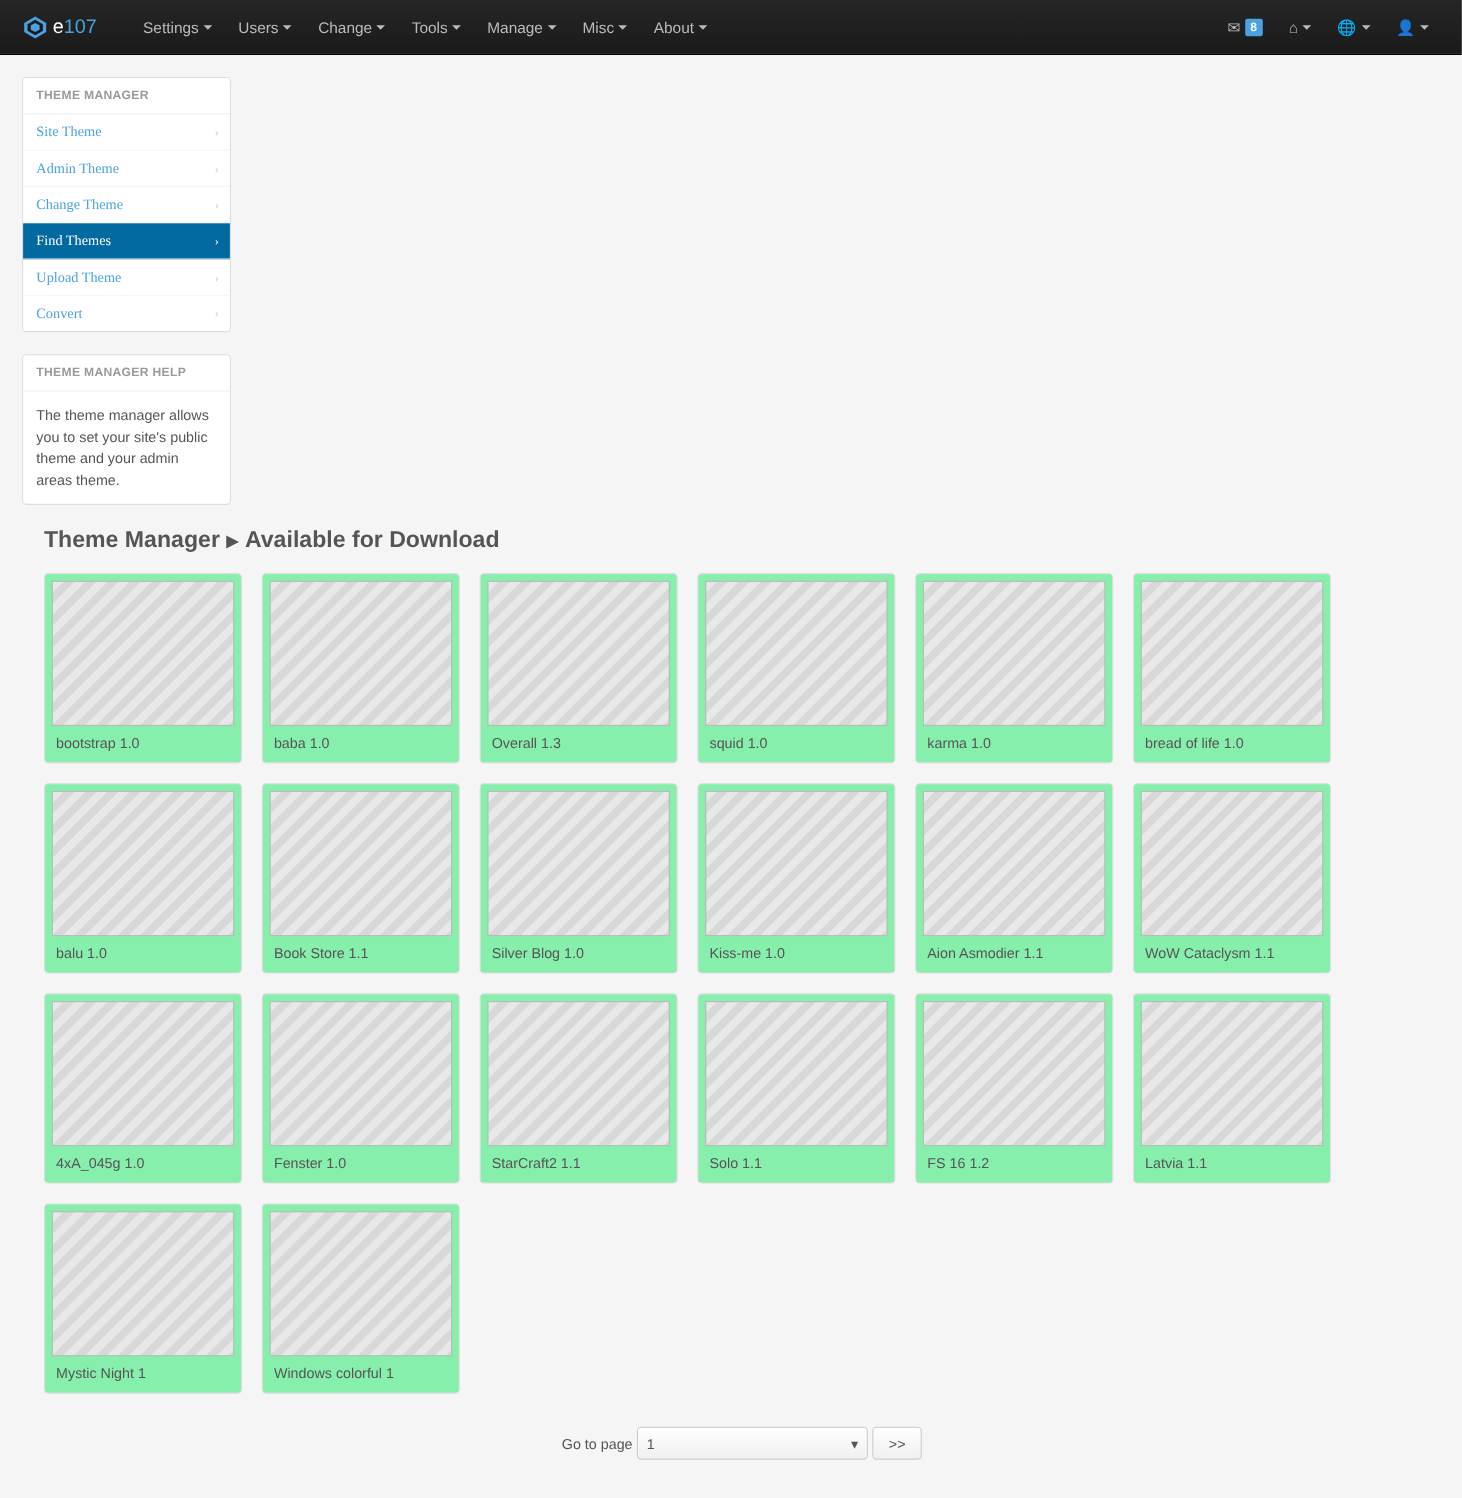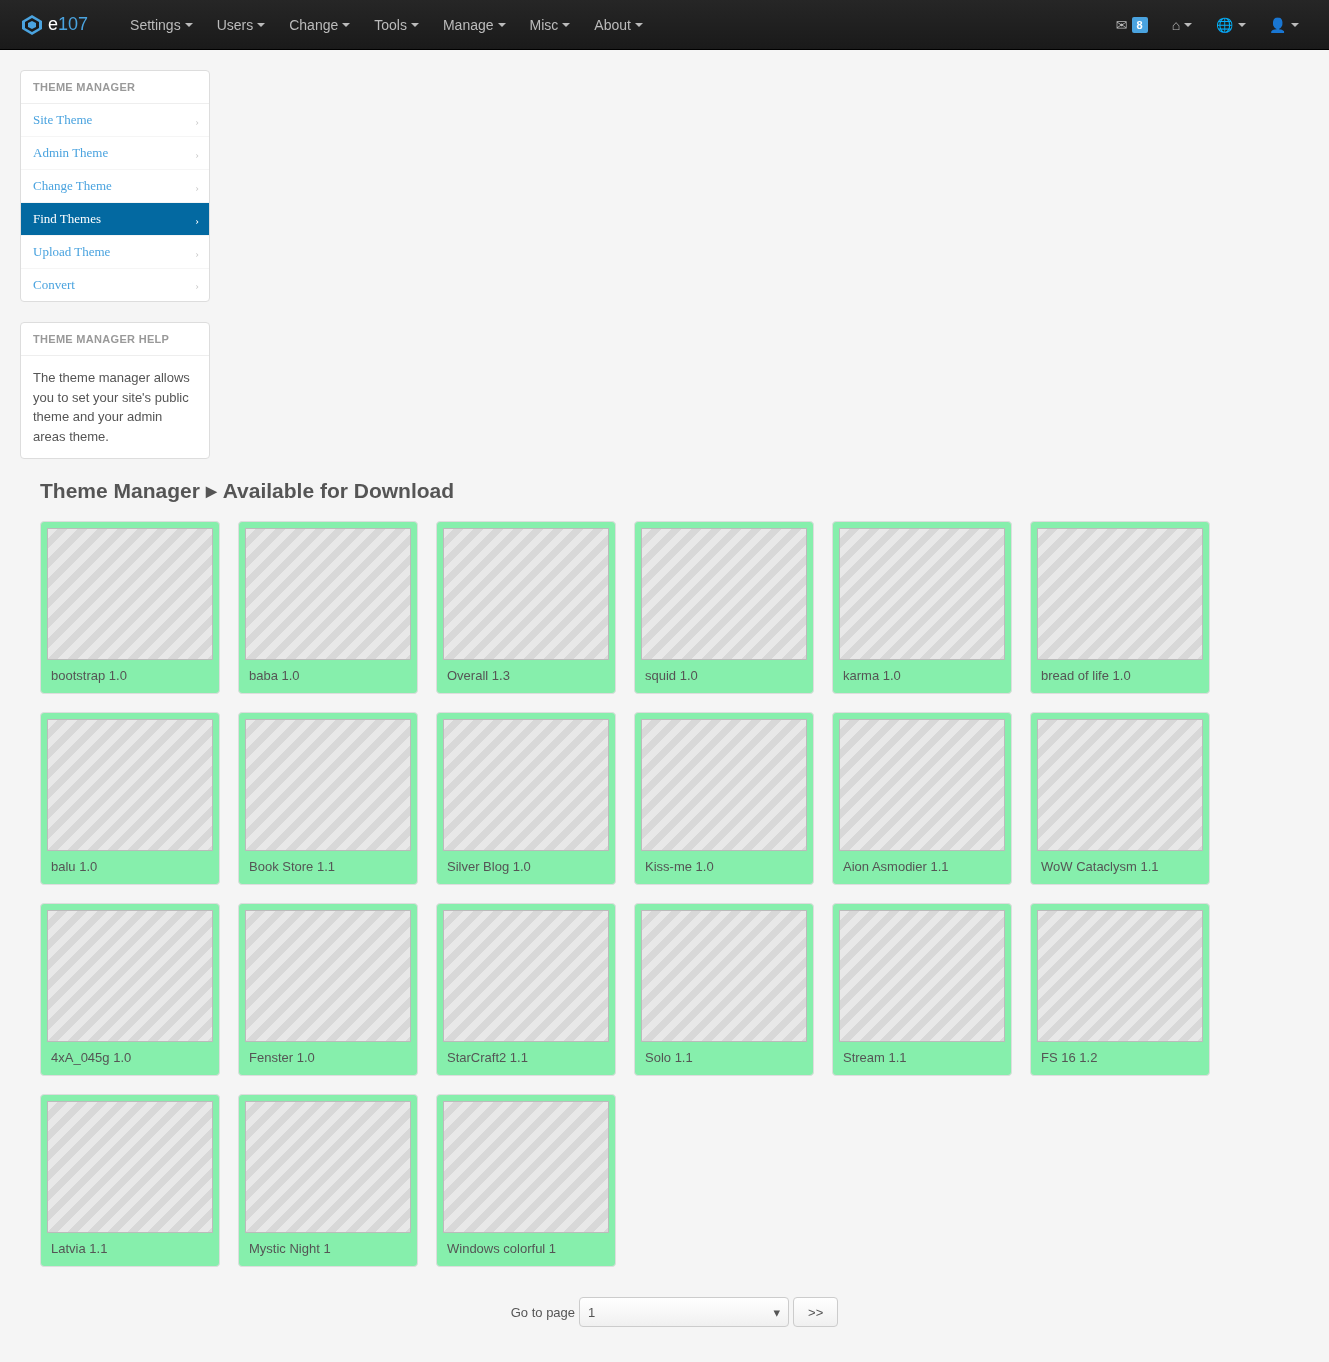--- a/index.html
+++ b/index.html
@@ -216,24 +216,20 @@
         <div class="theme-card">
           <div class="theme-thumb thumb-placeholder"></div>
           <div class="theme-label">StarCraft2 1.1</div>
         </div>
         <div class="theme-card">
           <div class="theme-thumb thumb-placeholder"></div>
           <div class="theme-label">Solo 1.1</div>
         </div>
         <div class="theme-card">
           <div class="theme-thumb thumb-placeholder"></div>
-          <div class="theme-label">Stream 1.1</div>
-        </div>
-        <div class="theme-card">
-          <div class="theme-thumb thumb-placeholder"></div>
           <div class="theme-label">FS 16 1.2</div>
         </div>
         <div class="theme-card">
           <div class="theme-thumb thumb-placeholder"></div>
           <div class="theme-label">Latvia 1.1</div>
         </div>
         <div class="theme-card">
           <div class="theme-thumb thumb-placeholder"></div>
           <div class="theme-label">Mystic Night 1</div>
         </div>

